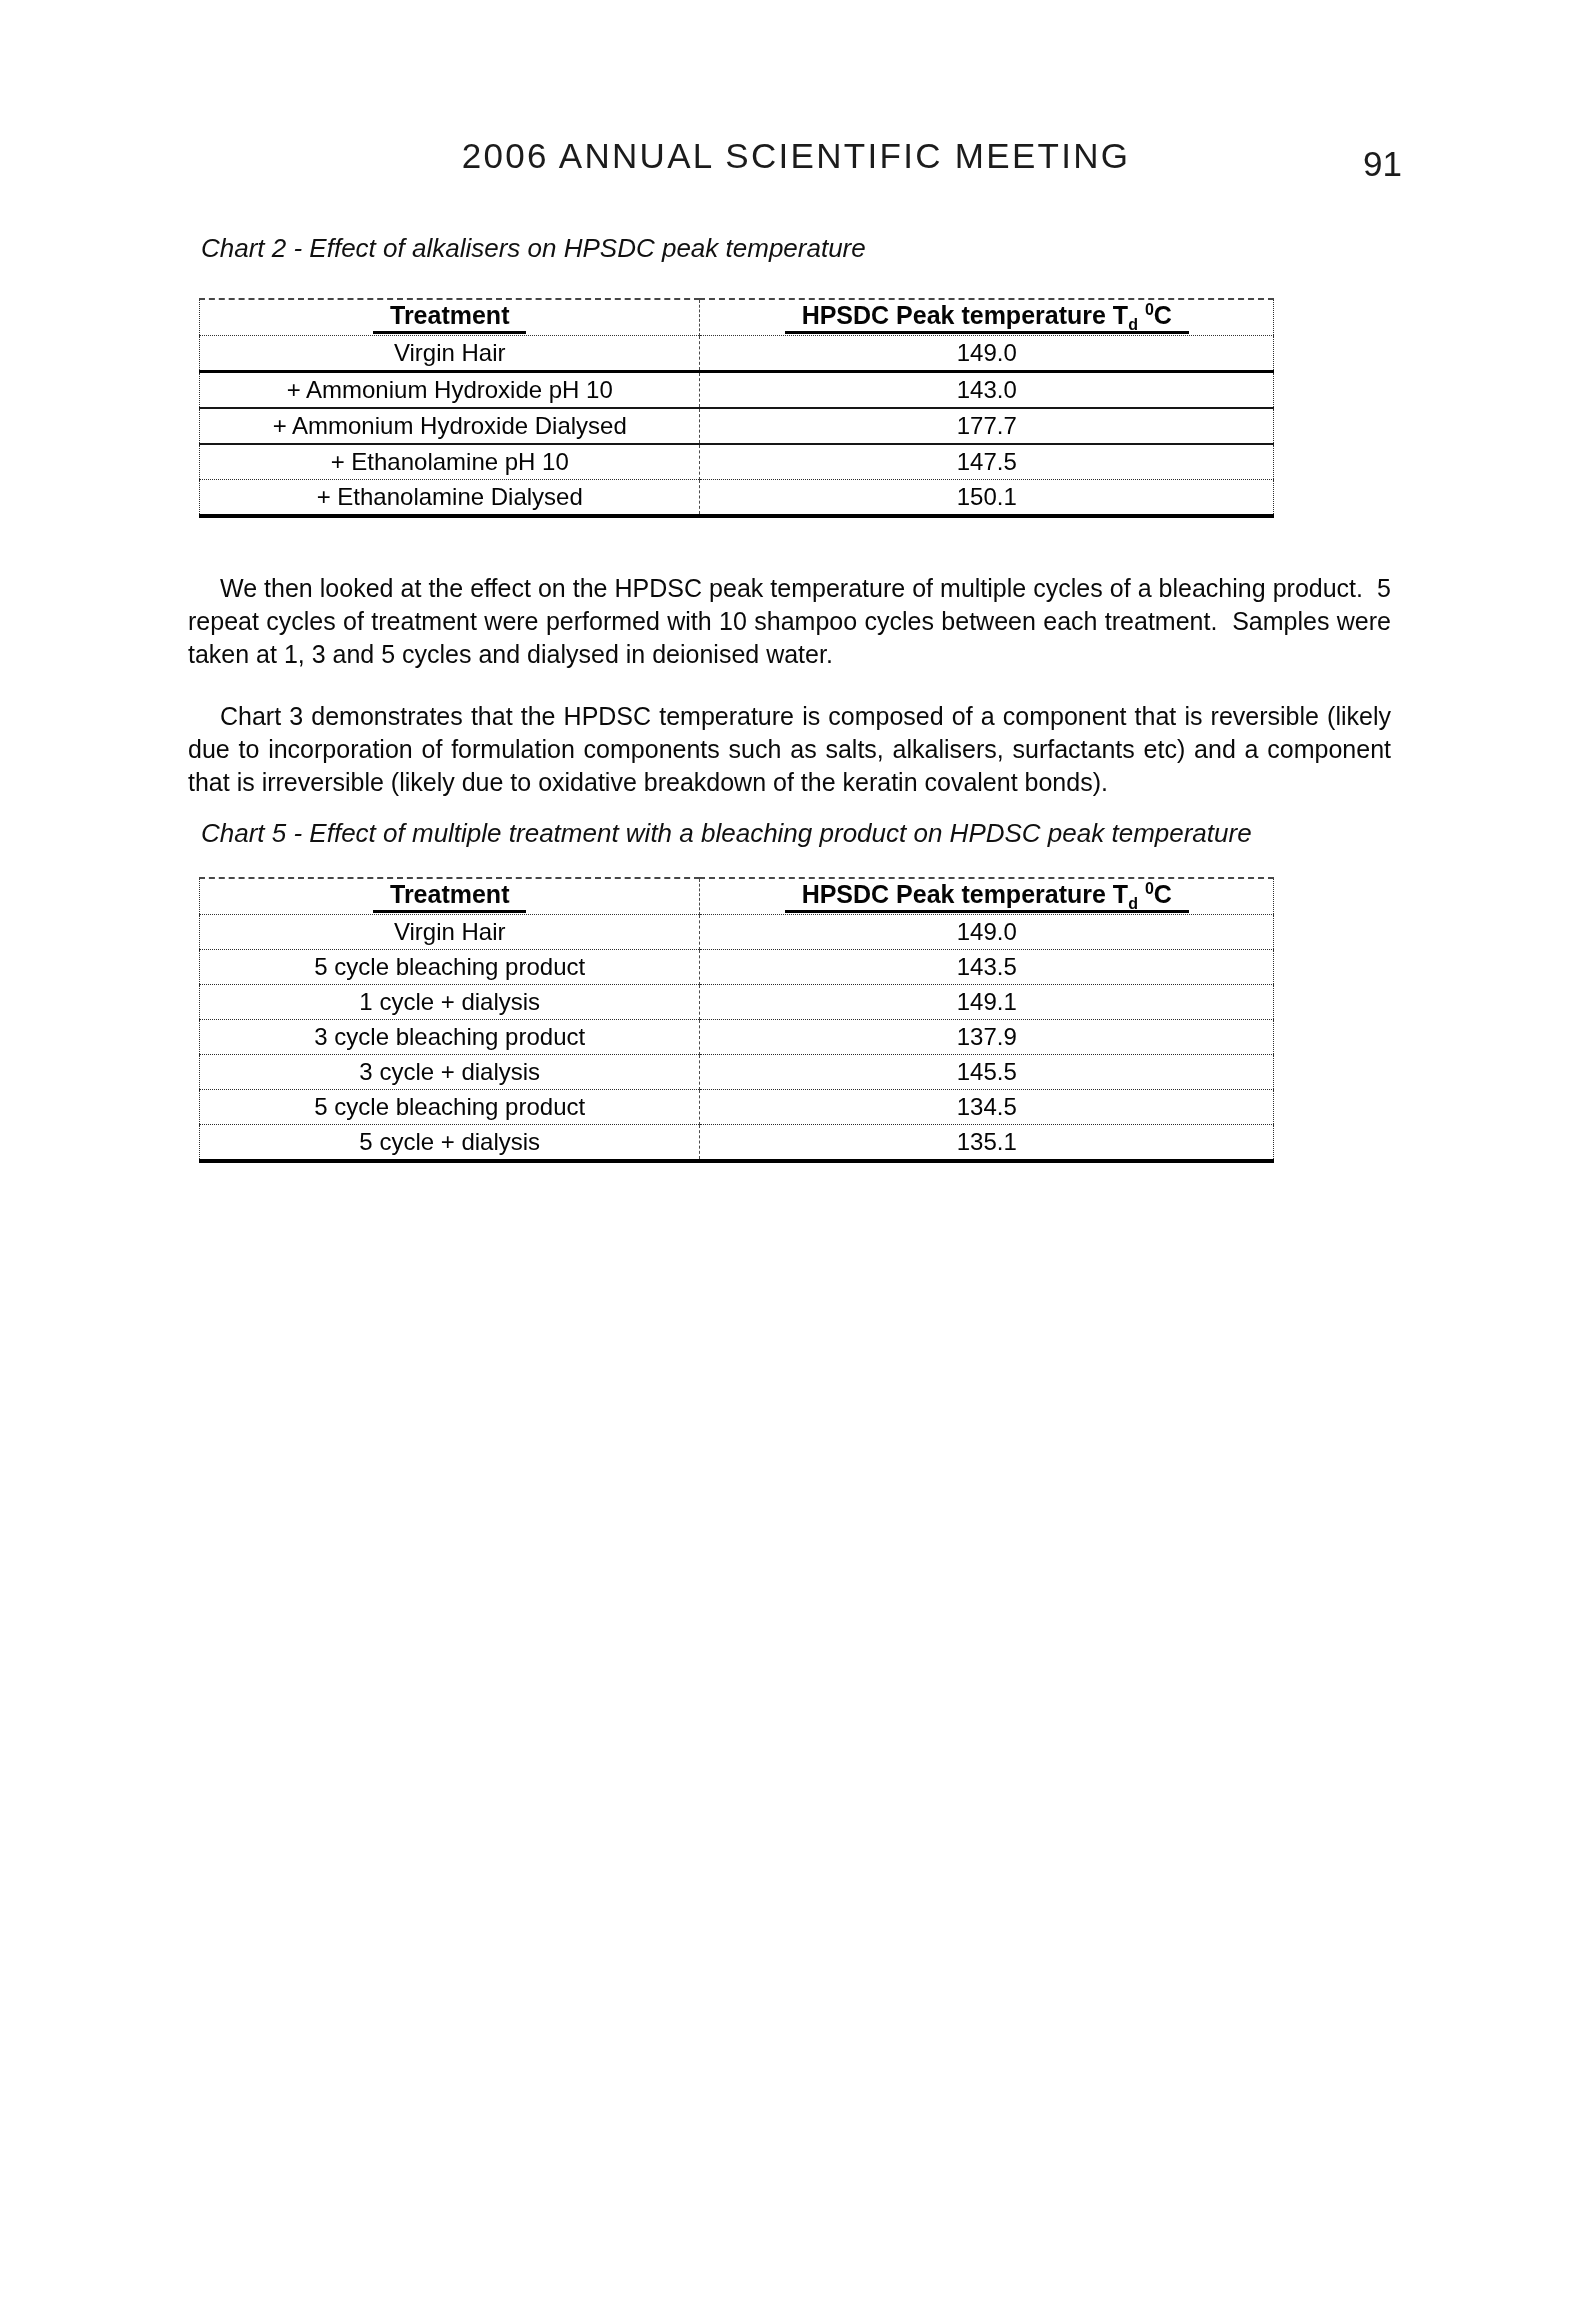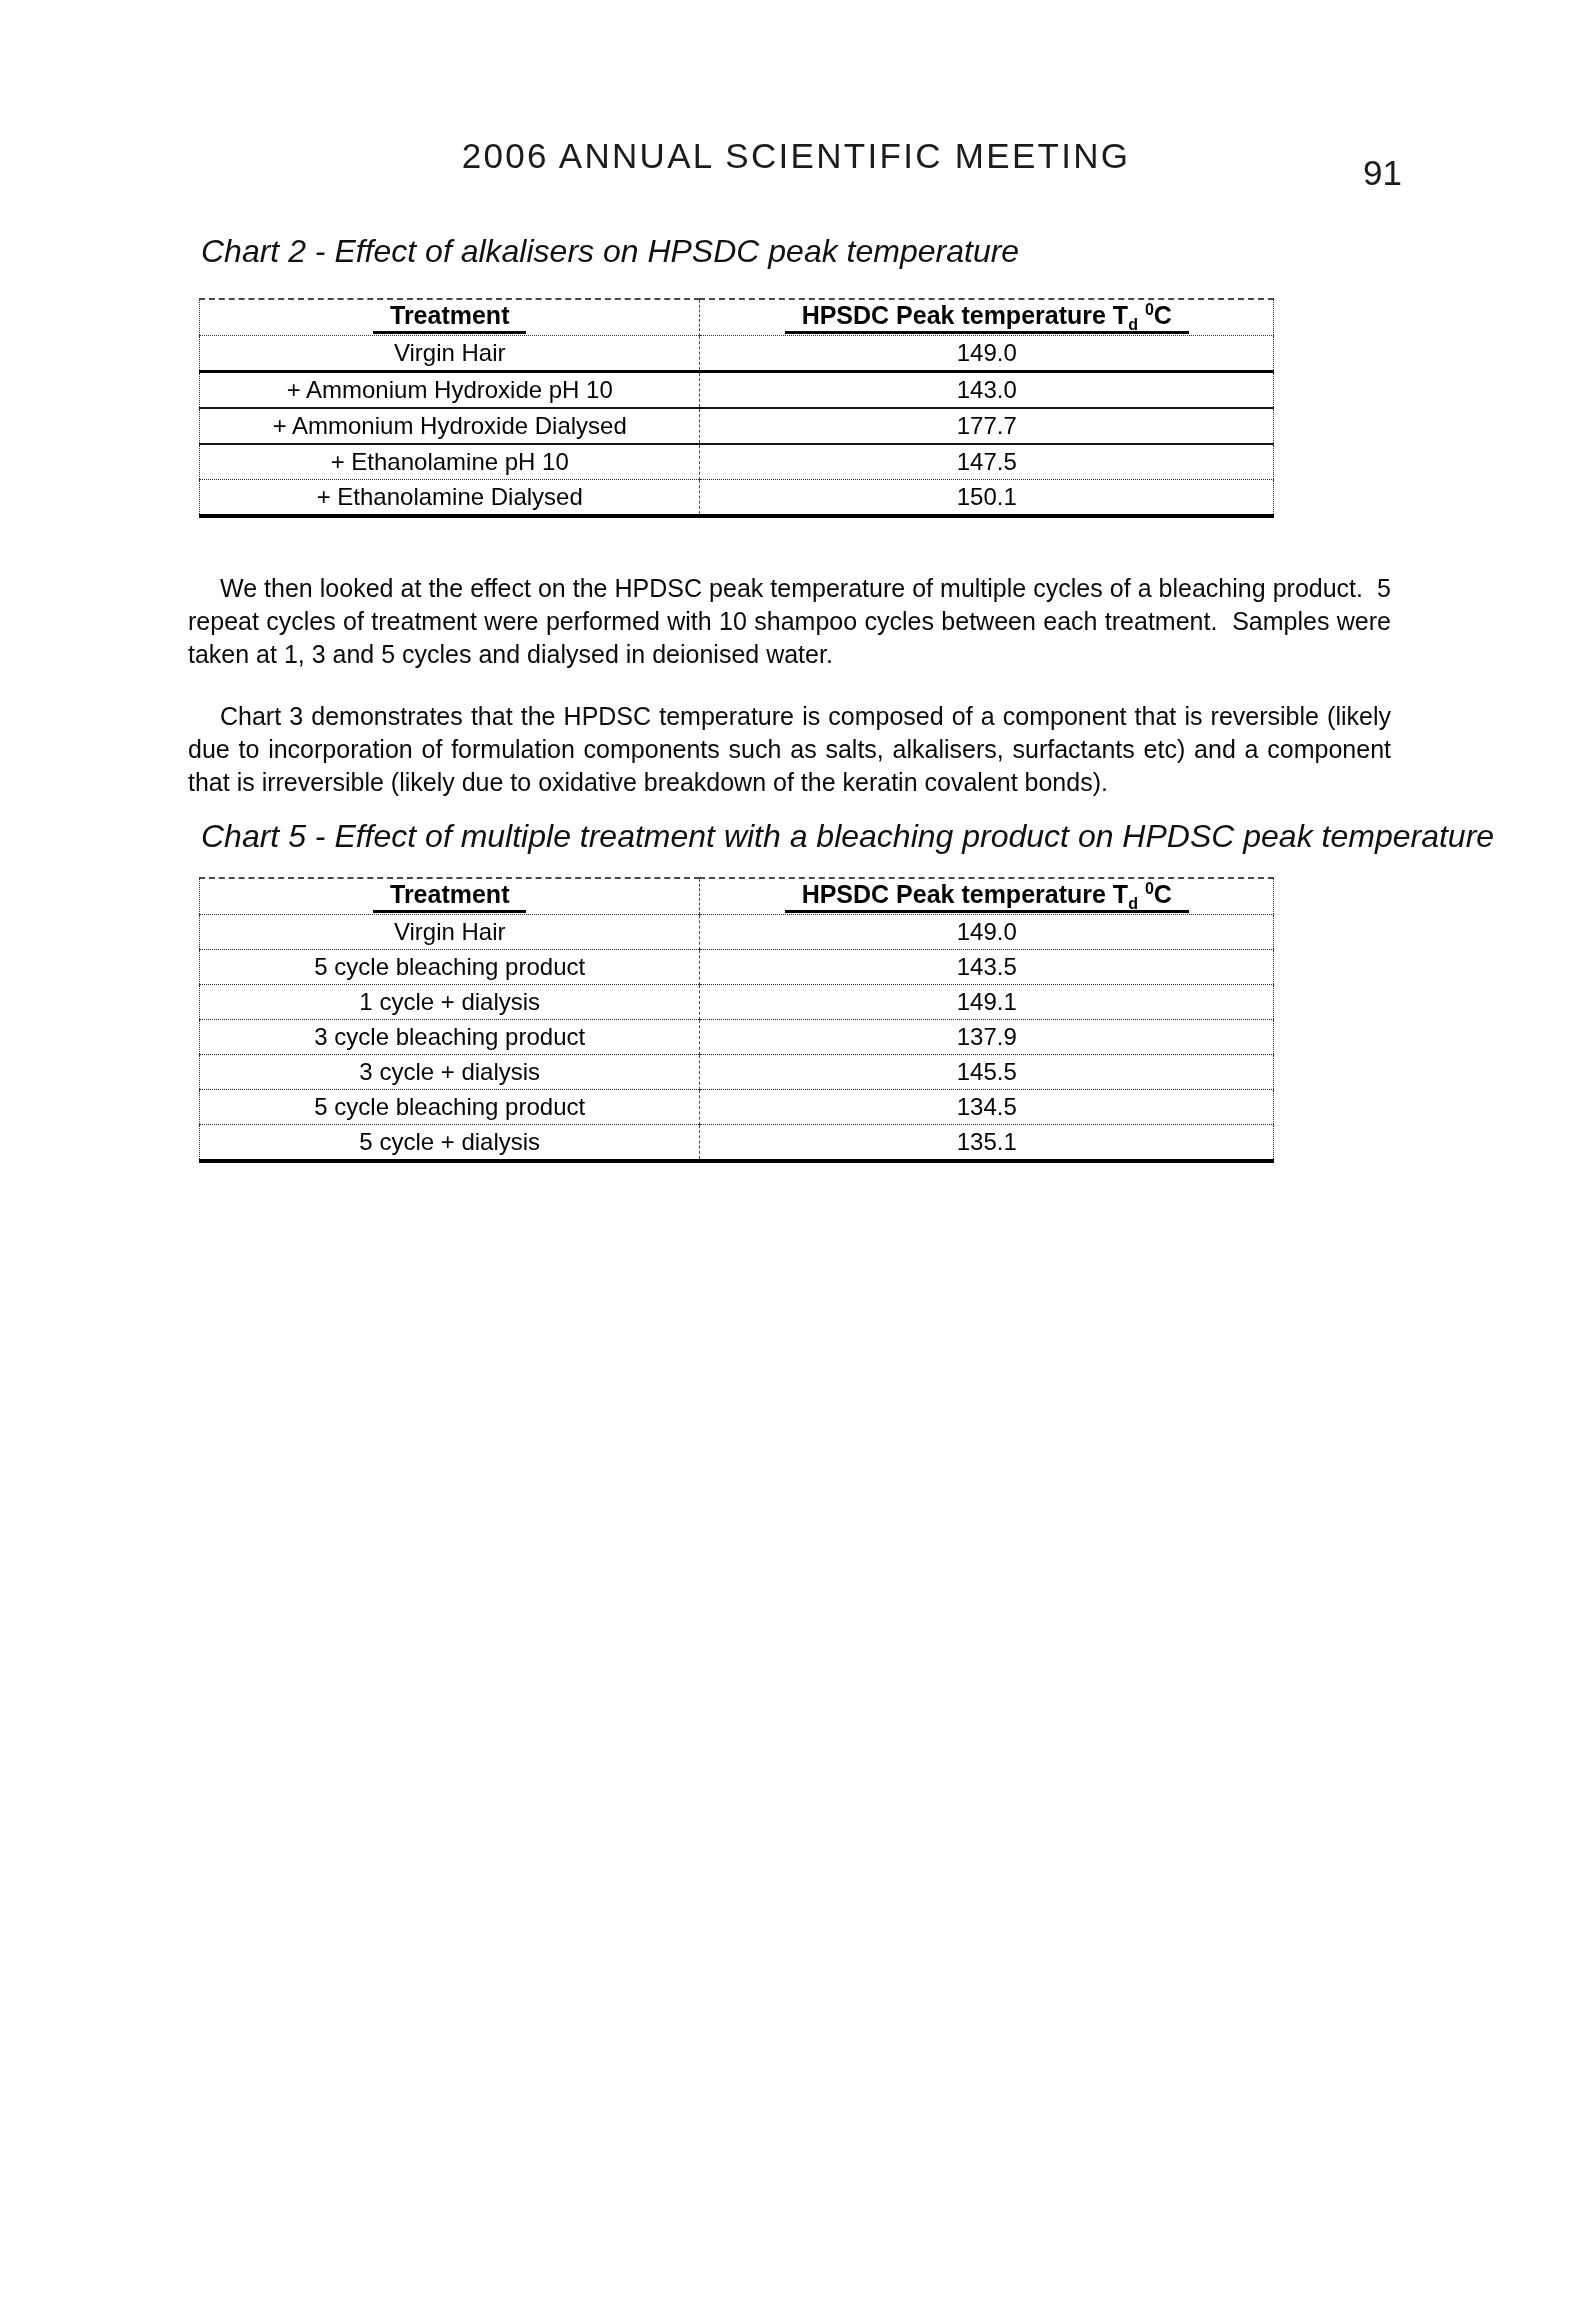--- a/index.html
+++ b/index.html
@@ -31,32 +31,32 @@
     right: 0;
     text-align: center;
     font-size: 35px;
     letter-spacing: 2.3px;
     color: #1c1c1c;
     white-space: nowrap;
   }
   .page-number {
     position: absolute;
     left: 1363px;
-    top: 17px;
+    top: 8px;
     font-size: 35px;
     color: #1c1c1c;
   }
 
   
   .caption {
     position: absolute;
     left: 201px;
     margin: 0;
     font-style: italic;
-    font-size: 32px;
+    font-size: 26px;
     color: #111;
     white-space: nowrap;
   }
   .caption-chart2 { top: 233px; }
   .caption-chart3 { top: 818px; }
 
   
   table.data-table {
     position: absolute;
     left: 199px;

